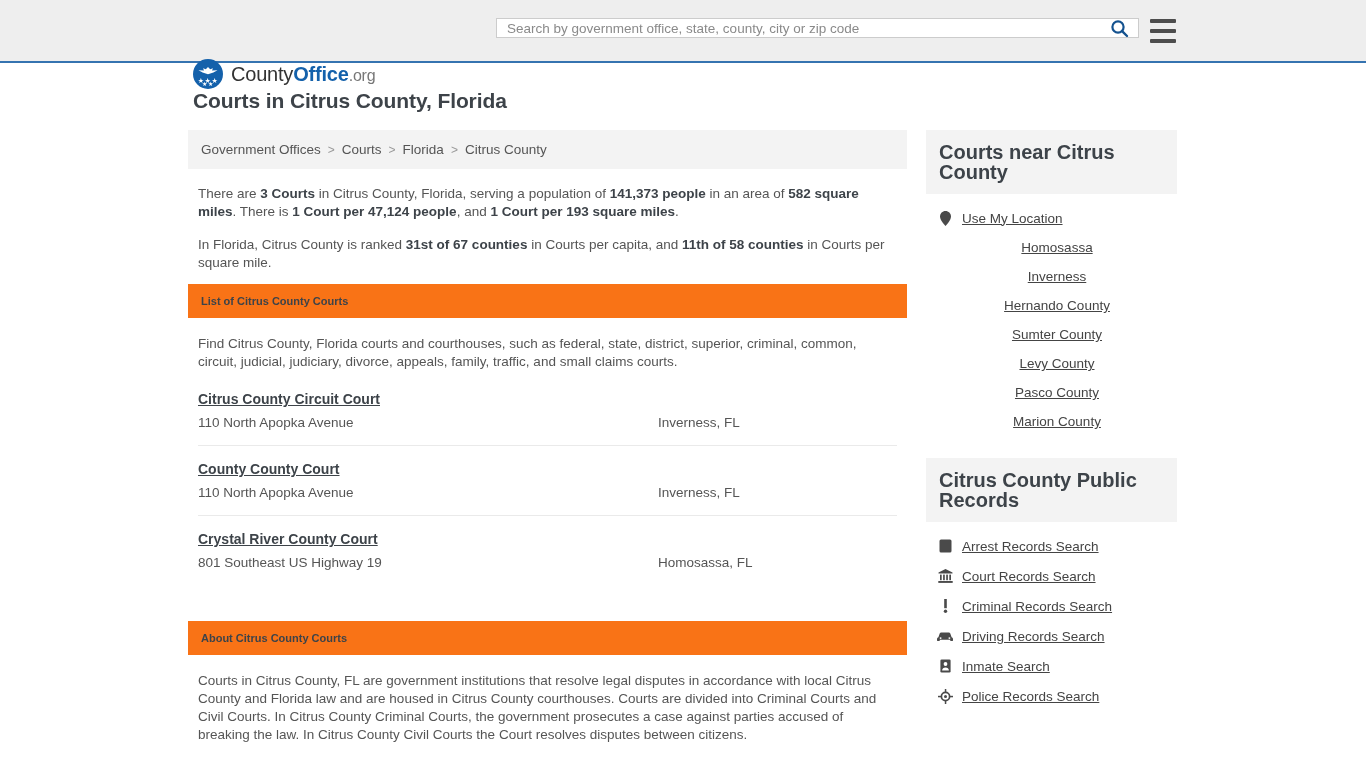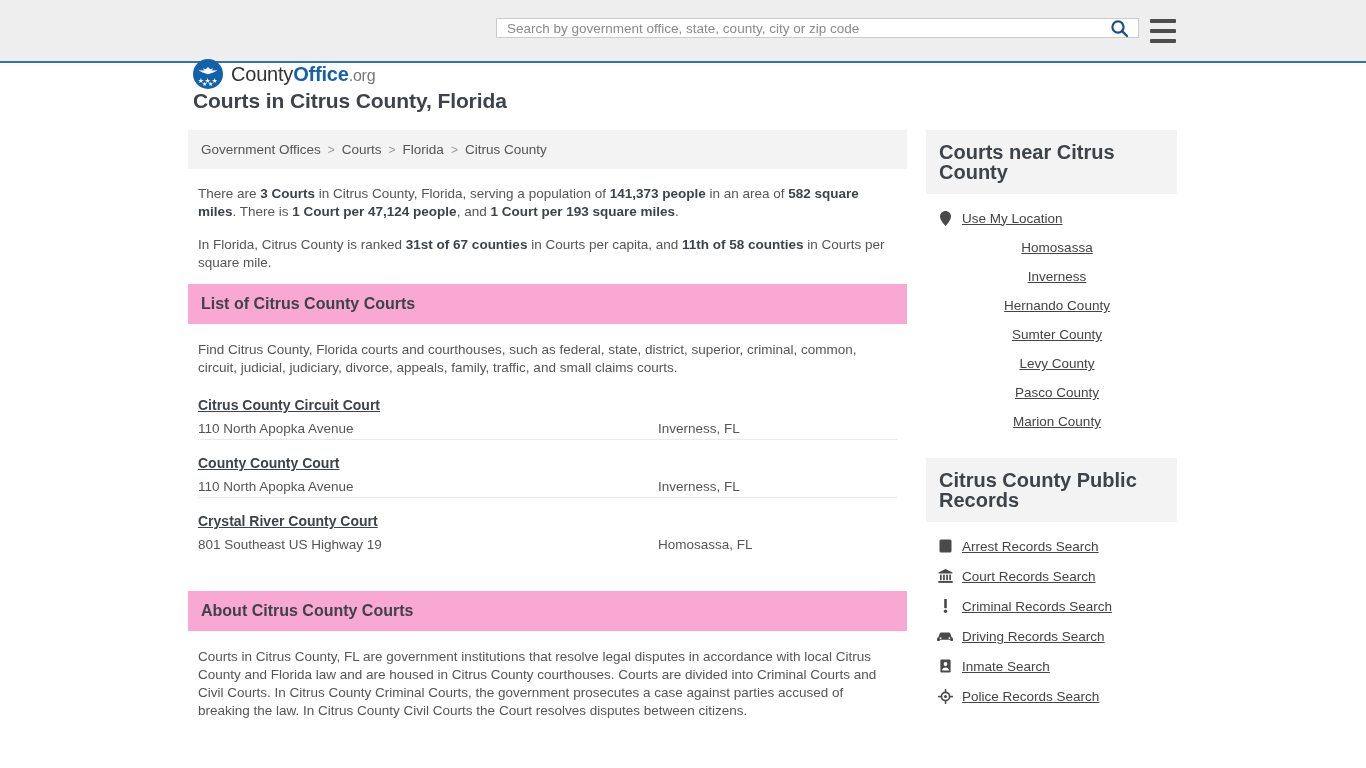--- a/index.html
+++ b/index.html
@@ -139,23 +139,23 @@
     display: flex;
     margin-top: 17px;
     gap: 19px;
   }
   .col-main { width: 719px; flex: 0 0 719px; }
   .col-side { width: 251px; flex: 0 0 251px; }
 
   
   .panel { margin-bottom: 0; }
   .panel-head {
-    background: #f9a8d4;
+    background: #f97316;
     padding: 11px 13px;
-    font-size: 16px;
+    font-size: 11px;
     font-weight: bold;
     color: #3d4349;
   }
   .breadcrumb {
     background: #f3f3f3;
     padding: 12px 13px;
     font-size: 13.5px;
     color: #555555;
     display: flex;
     align-items: center;
@@ -183,21 +183,21 @@
   .body-text p:last-child { margin-bottom: 0; }
   .body-text b { color: #3d4349; font-weight: bold; }
 
   .stats-block { padding-top: 16px; padding-bottom: 12px; }
 
   .intro-block { padding-top: 17px; padding-bottom: 5px; }
 
   
   .court-list { padding: 0 10px; }
   .court-row {
-    padding: 14px 0 0 0;
+    padding: 14px 0 12px 0;
     border-bottom: 1px solid #eaeaea;
   }
   .court-row:last-child { border-bottom: 0; }
   .court-name {
     display: inline-block;
     font-size: 14px;
     font-weight: bold;
     color: #3d4349;
     text-decoration: underline;
     margin-bottom: 6px;

